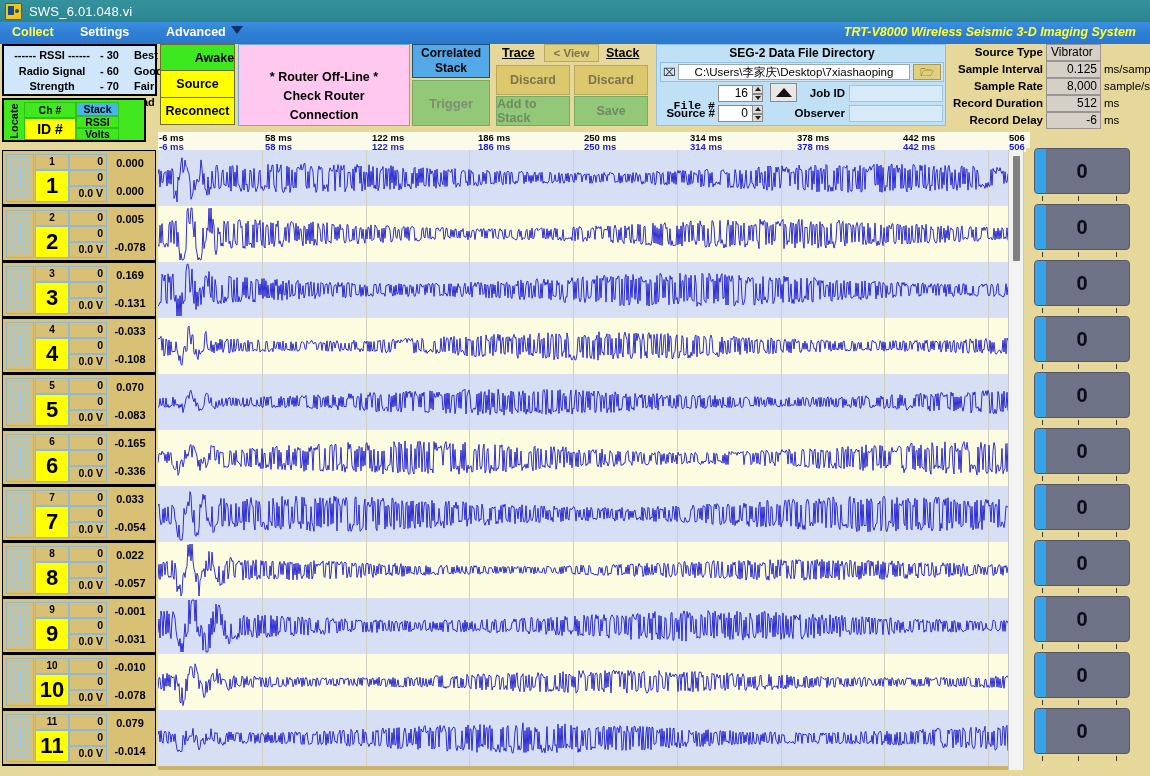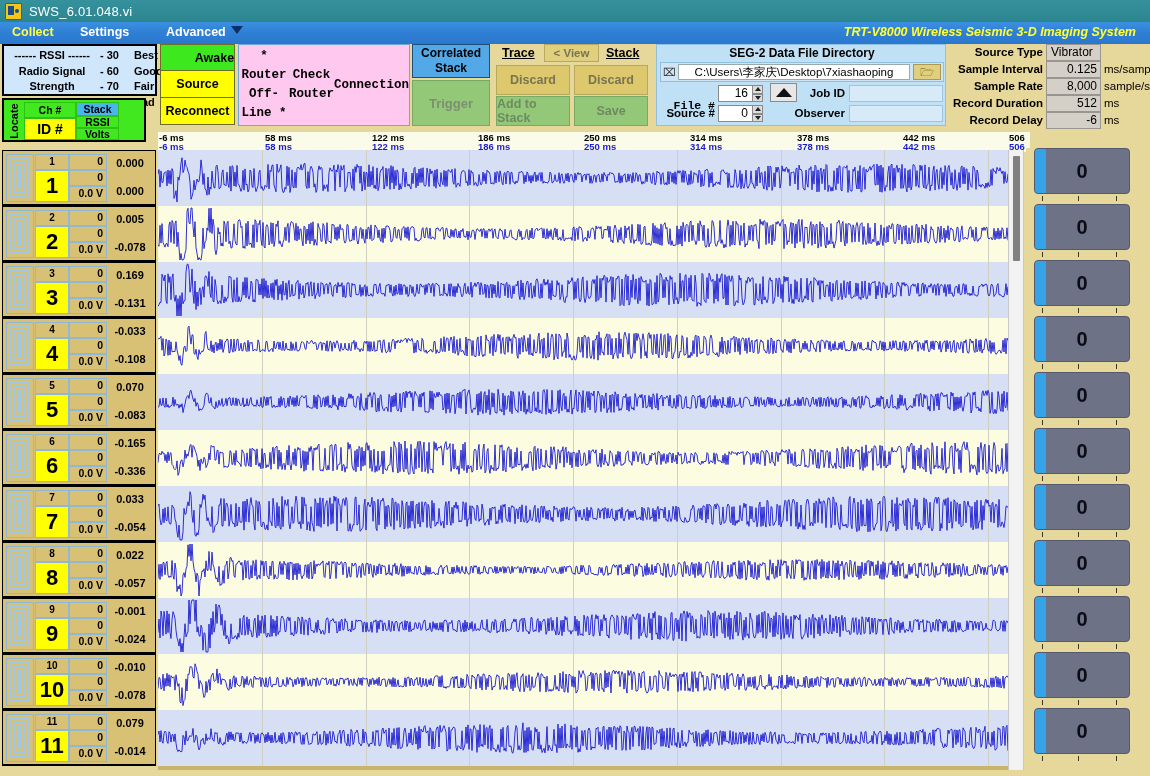--- a/index.html
+++ b/index.html
@@ -121,22 +121,22 @@
     display:flex;align-items:center;justify-content:center;cursor:pointer;
   }
   .b-awake{background:#3ee81f;padding-left:34px;}
   .b-reset{background:#ffff00;border-top:none;}
   .b-reconnect{background:#ffff00;border-top:none;}
 
   
   .router-msg{
     position:absolute;left:238px;top:0px;width:172px;height:82px;
     background:#ffc8ef;border:1px solid #6fa8d8;box-sizing:border-box;
-    display:flex;flex-direction:row;align-items:center;justify-content:center;
-    font-weight:bold;font-size:12.5px;color:#000;line-height:19px;text-align:center;font-family:Liberation Mono, monospace;
+    display:flex;flex-direction:column;align-items:center;justify-content:flex-end;
+    font-weight:bold;font-size:12.5px;color:#000;line-height:19px;text-align:center;
   }
 
   
   .corr-stack{
     position:absolute;left:412px;top:0px;width:78px;height:34px;
     background:#53a9e8;border:1px solid #1d4f7c;box-sizing:border-box;
     display:flex;flex-direction:column;align-items:center;justify-content:center;
     font-weight:bold;font-size:12px;color:#000;line-height:15px;cursor:pointer;
   }
   .trigger-btn{
@@ -649,21 +649,21 @@
           <b></b>
           <b></b>
           <b></b>
         </div>
         <div class="ch-num">9</div>
         <div class="ch-id">9</div>
         <div class="ch-stack">0</div>
         <div class="ch-rssi">0</div>
         <div class="ch-volts">0.0 V</div>
         <div class="ch-vmax">-0.001</div>
-        <div class="ch-vmin">-0.024</div>
+        <div class="ch-vmin">-0.031</div>
       </div>
       <div class="chanrow">
         <div class="ch-ico">
           <b></b>
           <b></b>
           <b></b>
         </div>
         <div class="ch-num">10</div>
         <div class="ch-id">10</div>
         <div class="ch-stack">0</div>

